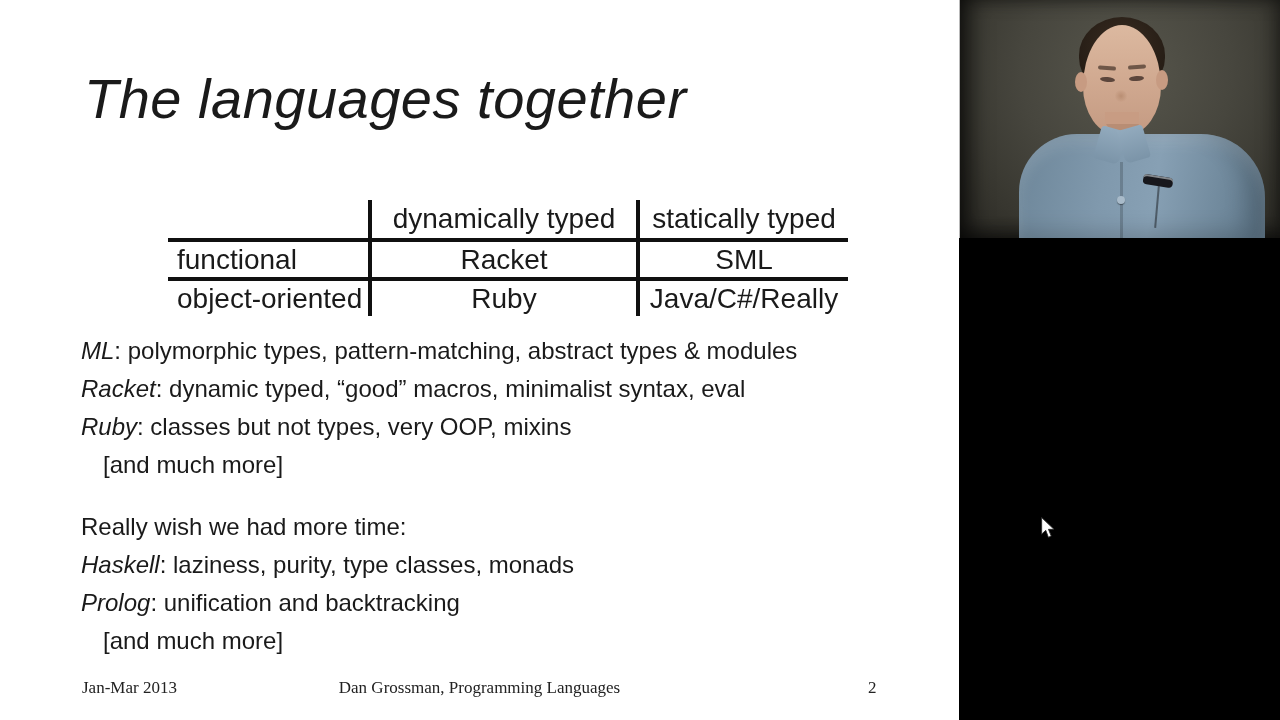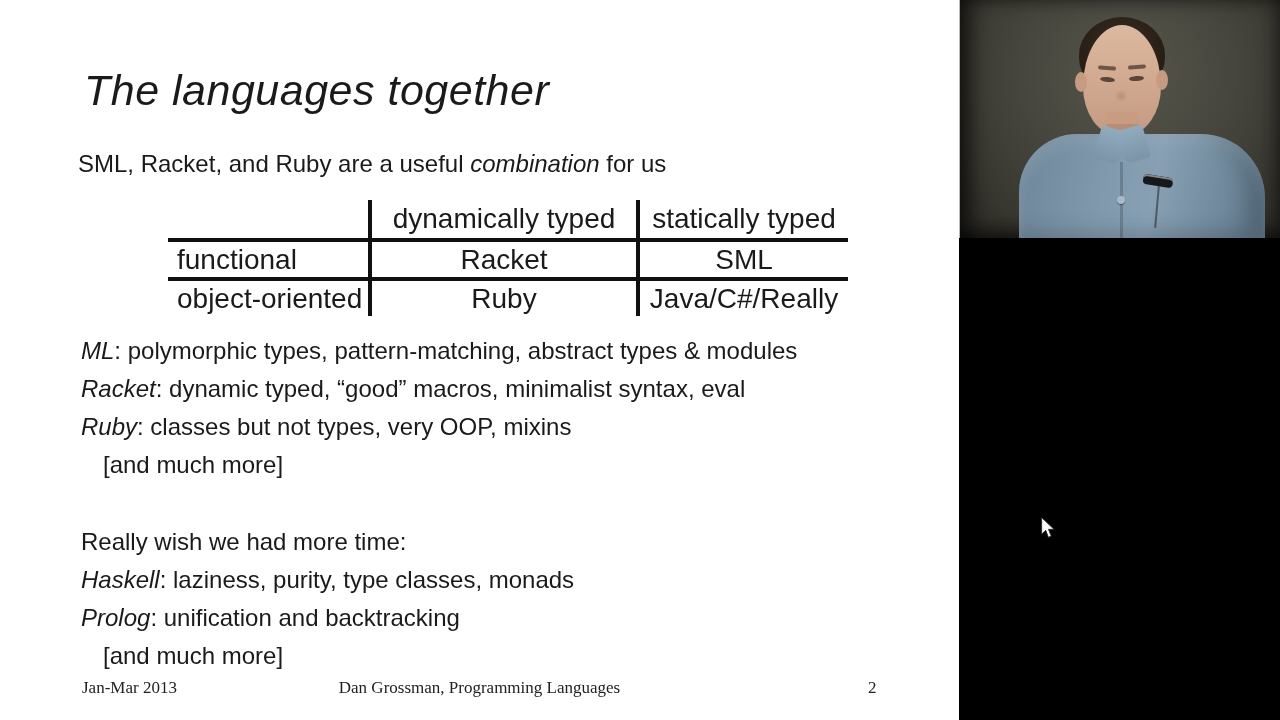--- a/index.html
+++ b/index.html
@@ -1,37 +1,37 @@
 <!DOCTYPE html>
 <html><head>
 <meta charset="utf-8">
 <style>
   html,body{margin:0;padding:0;background:#000;}
   .stage{position:relative;width:1280px;height:720px;overflow:hidden;background:#000;
          font-family:"Liberation Sans",sans-serif;}
 
   
   .slide{position:absolute;left:0;top:0;width:959px;height:720px;background:#ffffff;color:#1a1a1a;}
-  .slide-title{position:absolute;left:84px;top:66px;margin:0;font-size:43px;font-weight:400;
+  .slide-title{position:absolute;left:84px;top:66px;margin:0;font-size:56px;font-weight:400;
                font-style:italic;letter-spacing:0.5px;white-space:nowrap;}
   .intro{position:absolute;left:78px;top:150px;margin:0;font-size:24px;white-space:nowrap;}
   .intro em{font-style:italic;}
 
   
   .lang-table{position:absolute;left:168px;top:200px;display:grid;
               grid-template-columns:200px 268px 212px;grid-template-rows:42px 39px 35px;}
   .lang-table .cell{display:flex;align-items:center;justify-content:center;
                     font-size:28px;box-sizing:border-box;white-space:nowrap;}
   .lang-table .rowlabel{justify-content:flex-start;padding-left:9px;}
   .lang-table .vline{border-left:4px solid #101010;}
   .lang-table .hline{border-bottom:4px solid #101010;}
 
   
   .notes{position:absolute;left:81px;top:332px;font-size:24px;line-height:38px;white-space:nowrap;}
-  .wish{position:absolute;left:81px;top:523px;font-size:24px;line-height:38px;white-space:nowrap;}
+  .wish{position:absolute;left:81px;top:508px;font-size:24px;line-height:38px;white-space:nowrap;}
   .term{font-style:italic;text-align:right;}
   .indent{padding-left:22px;}
 
   
   .footer{position:absolute;left:0;top:678px;width:959px;height:24px;
           font-family:"Liberation Serif",serif;font-size:17px;color:#222;}
   .footer .f-date{position:absolute;left:82px;top:0;text-align:right;}
   .footer .f-credit{position:absolute;left:0;width:100%;text-align:center;top:0;}
   .footer .f-page{position:absolute;left:868px;top:0;}
 
@@ -77,21 +77,20 @@
 </style>
 </head>
 <body>
 
 <div class="stage">
 
   <div class="slide">
 
     <h1 class="slide-title">The languages together</h1>
 
-    <p class="intro"><span>SML, Racket, and Ruby are a useful </span><em>combination</em><span> for us</span></p>
 
     <div class="lang-table">
       <div class="cell hline"></div>
       <div class="cell vline hline">dynamically typed</div>
       <div class="cell vline hline">statically typed</div>
 
       <div class="cell rowlabel hline">functional</div>
       <div class="cell vline hline">Racket</div>
       <div class="cell vline hline">SML</div>
 

